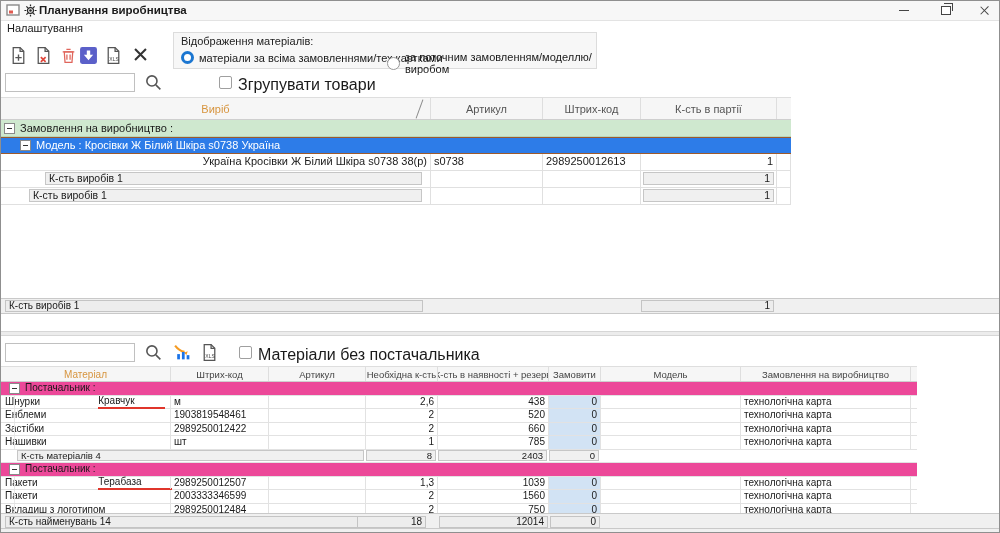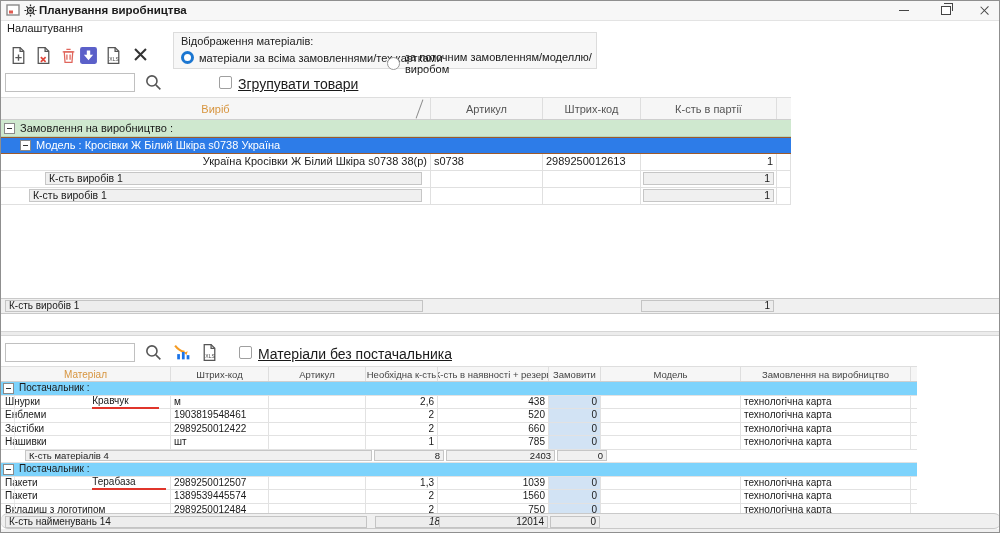--- a/index.html
+++ b/index.html
@@ -25,21 +25,21 @@
   .menu-item{left:6px;top:21px;font-size:11px;cursor:pointer;}
   .tbi{top:45px;width:19px;height:19px;cursor:pointer;}
   .radiogroup{left:172px;top:31px;width:424px;height:37px;background:#f7f7f7;border:1px solid #dcdcdc;box-sizing:border-box;font-size:11px;}
   .rg-label{position:absolute;left:7px;top:2px;color:#222;}
   .rg-opt{position:absolute;top:18px;display:flex;align-items:center;gap:5px;cursor:pointer;}
   .radio{width:13px;height:13px;border-radius:50%;box-sizing:border-box;flex:none;}
   .radio.on{border:3.5px solid #1b76d1;background:#fff;}
   .radio.off{border:1px solid #999;background:#fff;}
   .search-input{width:130px;height:19px;border:1px solid #c0c0c0;box-sizing:border-box;font-size:11px;padding:0 3px;background:#fff;font-family:"Liberation Sans",sans-serif;}
   .cb{width:13px;height:13px;border:1px solid #9f9f9f;background:#fff;border-radius:2px;box-sizing:border-box;cursor:pointer;}
-  .cb-label{font-size:14px;white-space:nowrap;text-decoration:underline;}
+  .cb-label{font-size:16px;white-space:nowrap;}
 
   
   .thead{left:0;top:96px;display:flex;height:23px;background:#f6f6f6;border-top:1px solid #dedede;border-bottom:1px solid #cfcfcf;box-sizing:border-box;font-size:11px;color:#555;}
   .th{display:flex;align-items:center;justify-content:center;border-right:1px solid #dedede;box-sizing:border-box;overflow:hidden;white-space:nowrap;position:relative;cursor:pointer;}
   .w1{width:430px;} .w2{width:112px;} .w3{width:98px;} .w4{width:136px;} .wx{width:14px;border-right:none;}
   .orange{color:#d7953f;}
   .slash{position:absolute;right:10px;top:1px;width:1px;height:20px;background:#8a8a8a;transform:rotate(20deg);}
   .tbody{left:0;top:119px;width:790px;}
   .trow{display:flex;height:17px;line-height:15px;font-size:11px;border-bottom:1px solid #e0e0e0;background:#fff;box-sizing:border-box;align-items:center;}
   .tc{border-right:1px solid #e0e0e0;box-sizing:border-box;overflow:hidden;white-space:nowrap;padding:0 3px;height:100%;line-height:15px;}
@@ -55,26 +55,26 @@
 
   
   .bhead{left:0;top:365px;display:flex;height:16px;background:#f6f6f6;border-top:1px solid #dedede;border-bottom:1px solid #cfcfcf;box-sizing:border-box;font-size:9.5px;color:#444;}
   .bth{display:flex;align-items:center;justify-content:center;border-right:1px solid #dedede;box-sizing:border-box;overflow:hidden;white-space:nowrap;cursor:pointer;}
   .b1{width:170px;} .b2{width:98px;} .b3{width:97px;} .b4{width:72px;} .b5{width:111px;} .b6{width:52px;} .b7{width:140px;} .b8{width:170px;} .bx{width:6px;border-right:none;}
   .bbody{left:0;top:381px;width:916px;height:131px;overflow:hidden;background:#fff;}
   .brow{display:flex;height:13.5px;line-height:12px;font-size:10px;border-bottom:1px solid #e2e2e2;box-sizing:border-box;background:#fff;align-items:center;}
   .bc{border-right:1px solid #e2e2e2;box-sizing:border-box;overflow:hidden;white-space:nowrap;padding:0 3px;height:100%;line-height:12px;}
   .brow .bc.b1{padding-left:4px;position:relative;}
   .brow .bc.b1::before{content:"";position:absolute;left:13px;top:0;bottom:0;border-left:1px solid #e8e8e8;}
-  .brow.bgroup{background:#7dd3fc;}
+  .brow.bgroup{background:#ec4899;justify-content:flex-end;}
   .bgroup-cell{width:910px;display:flex;align-items:center;}
   .redline{border-bottom:2px solid #e0352b;padding-right:30px;margin-top:27px;}
   .order-cell{background:#d2e3f4;}
   .bsum .sumbox{height:11px;font-size:9.5px;line-height:9px;}
-  .bfoot{left:0;top:512px;width:1000px;height:16px;background:#f0f0f0;border-top:1px solid #c9c9c9;border-bottom:1px solid #c9c9c9;box-sizing:border-box;border-radius:7px;}
+  .bfoot{left:0;top:512px;width:1000px;height:16px;background:#f0f0f0;border-top:1px solid #c9c9c9;border-bottom:1px solid #c9c9c9;box-sizing:border-box;}
   .bstrip{left:0;top:528px;width:1000px;height:5px;background:#f0f0f0;}
   .footbox{position:absolute;background:#ededed;border:1px solid #c4c4c4;box-sizing:border-box;height:12px;line-height:10px;font-size:10px;padding:0 3px;overflow:hidden;white-space:nowrap;}
 </style>
 </head>
 <body>
 
 <div id="win">
 
   <div class="abs titlebar">
     <svg class="abs appicon" viewBox="0 0 14 12">
@@ -333,21 +333,21 @@
       <div class="bc b2">шт</div>
       <div class="bc b3"></div>
       <div class="bc b4 num">1</div>
       <div class="bc b5 num">785</div>
       <div class="bc b6 num order-cell">0</div>
       <div class="bc b7"></div>
       <div class="bc b8">технологічна карта</div>
     </div>
 
     <div class="brow bsum">
-      <div class="sumbox" style="margin-left:24px;width:347px;">К-сть матеріалів 4</div>
+      <div class="sumbox" style="margin-left:16px;width:347px;">К-сть матеріалів 4</div>
       <div class="sumbox num" style="margin-left:2px;width:70px;">8</div>
       <div class="sumbox num" style="margin-left:2px;width:109px;">2403</div>
       <div class="sumbox num" style="margin-left:2px;width:50px;">0</div>
     </div>
 
     <div class="brow bgroup">
       <div class="bgroup-cell">
         <span class="exp" style="margin-left:2px;margin-right:5px;"></span>
         <span>Постачальник :</span>&nbsp;
         <span class="redline">Терабаза</span>
@@ -360,21 +360,21 @@
       <div class="bc b3"></div>
       <div class="bc b4 num">1,3</div>
       <div class="bc b5 num">1039</div>
       <div class="bc b6 num order-cell">0</div>
       <div class="bc b7"></div>
       <div class="bc b8">технологічна карта</div>
     </div>
 
     <div class="brow">
       <div class="bc b1">Пакети</div>
-      <div class="bc b2">1389539445574</div>
+      <div class="bc b2">2003333346599</div>
       <div class="bc b3"></div>
       <div class="bc b4 num">2</div>
       <div class="bc b5 num">1560</div>
       <div class="bc b6 num order-cell">0</div>
       <div class="bc b7"></div>
       <div class="bc b8">технологічна карта</div>
     </div>
 
     <div class="brow">
       <div class="bc b1">Вкладиш з логотипом</div>
@@ -384,19 +384,19 @@
       <div class="bc b5 num">750</div>
       <div class="bc b6 num order-cell">0</div>
       <div class="bc b7"></div>
       <div class="bc b8">технологічна карта</div>
     </div>
 
   </div>
 
   <div class="abs bfoot">
     <div class="footbox" style="left:4px;top:2px;width:362px;">К-сть найменувань 14</div>
-    <div class="footbox num" style="left:374px;top:2px;width:69px;font-style:italic;">18</div>
+    <div class="footbox num" style="left:356px;top:2px;width:69px;">18</div>
     <div class="footbox num" style="left:438px;top:2px;width:109px;">12014</div>
     <div class="footbox num" style="left:549px;top:2px;width:50px;">0</div>
   </div>
   <div class="abs bstrip"></div>
 
 </div>
 
 </body></html>

